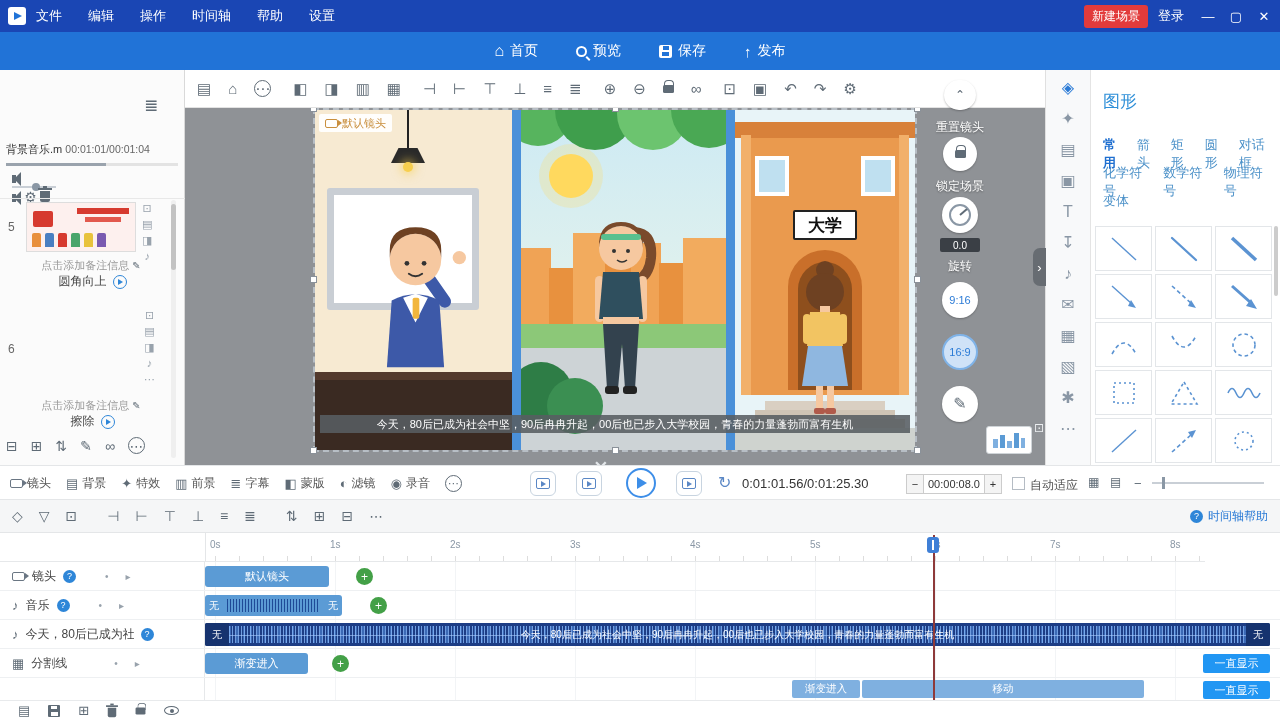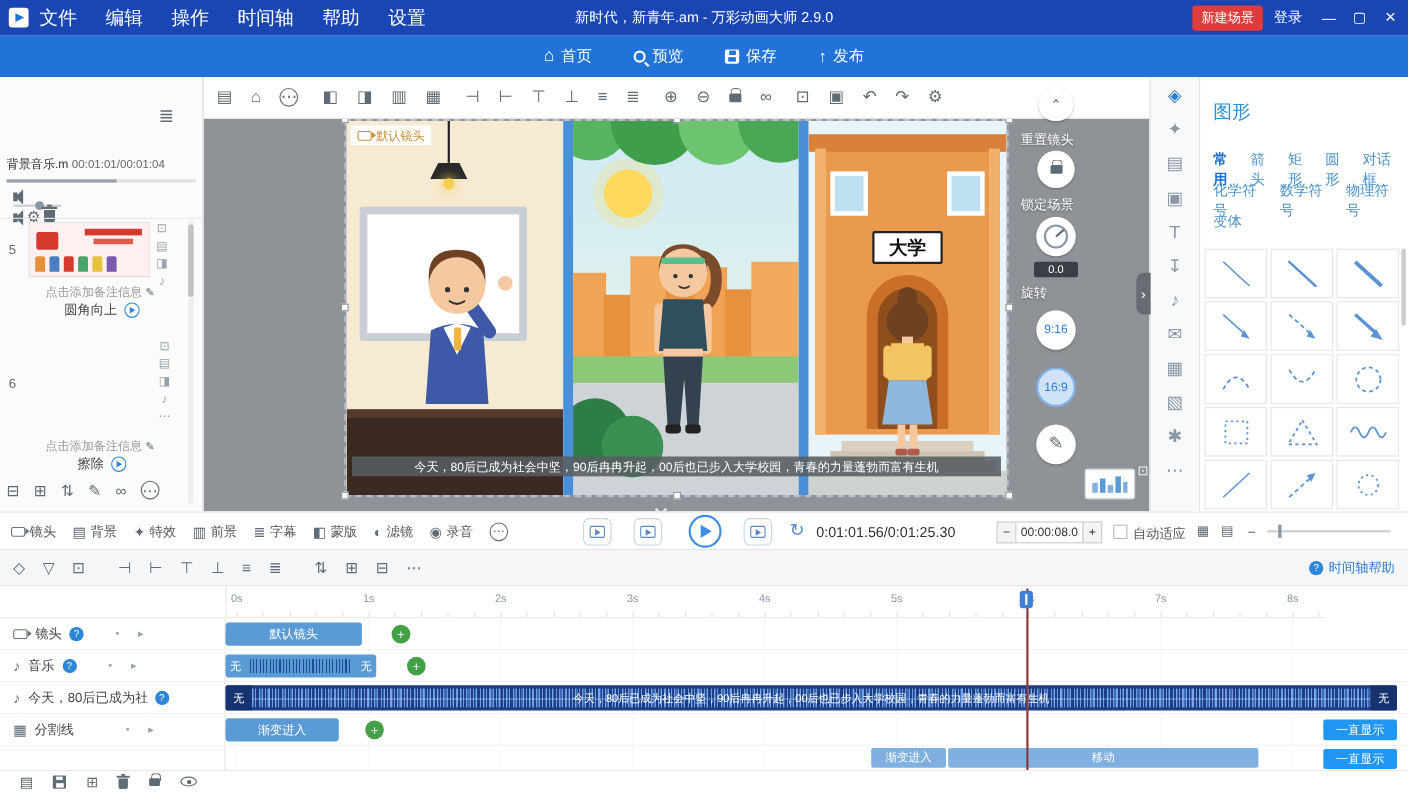--- a/index.html
+++ b/index.html
@@ -5,21 +5,21 @@
 *{margin:0;padding:0;box-sizing:border-box}
 html,body{width:1280px;height:720px}
 body{font-family:"Liberation Sans","DejaVu Sans",sans-serif;font-size:12px;color:#333;overflow:hidden;background:#fff;position:relative}
 #app{position:absolute;inset:0}
 .abs{position:absolute}
 .i{display:inline-flex;align-items:center;justify-content:center;font-style:normal;line-height:1;color:#5f6b76}
 
 .titlebar{position:absolute;left:0;top:0;width:1280px;height:32px;background:#1a46b4;display:flex;align-items:center;color:#fff;z-index:30}
 .logo{width:18px;height:18px;background:#fff;border-radius:3px;position:relative;margin:0 10px 0 8px}
 .logo::after{content:"";position:absolute;left:6px;top:4.5px;border-left:8px solid #2173d7;border-top:4.5px solid transparent;border-bottom:4.5px solid transparent}
-.mi{color:#fff;font-size:17px;margin-right:26px;cursor:default}
+.mi{color:#fff;font-size:13px;margin-right:26px;cursor:default}
 .tbtitle{position:absolute;left:50%;transform:translateX(-50%);font-size:13px;color:#fff;white-space:nowrap}
 .upgrade{position:absolute;right:132px;background:#e23b3b;border-radius:3px;padding:3px 8px;font-size:12px}
 .login{position:absolute;right:96px;font-size:13px}
 .winbtn{position:absolute;width:24px;text-align:center;font-size:13px;color:#fff}
 
 .ribbon{position:absolute;left:0;top:32px;width:1280px;height:38px;background:#2173d7;display:flex;align-items:center;justify-content:center;gap:38px;z-index:29}
 .rbitem{display:flex;align-items:center;gap:6px;color:#fff;font-size:14px}
 .magw{position:relative;width:11px;height:11px;border:2px solid #fff;border-radius:50%;display:inline-block}
 .magw::after{content:"";position:absolute;width:2px;height:5px;background:#fff;transform:rotate(-45deg);left:9px;top:8px}
 .floppyw{position:relative;width:13px;height:13px;background:#fff;border-radius:2px;display:inline-block}
@@ -66,21 +66,21 @@
 .panel{position:absolute;top:0;height:340px;overflow:hidden}
 .divider{position:absolute;top:0;width:9px;height:340px;background:#4a90d9;z-index:2}
 .camlabel{position:absolute;left:4px;top:4px;height:18px;background:rgba(255,255,255,.92);border-radius:2px;display:flex;align-items:center;gap:4px;padding:0 6px;font-size:11px;color:#c98f3d;z-index:5}
 .camic{width:13px;height:9px;border:1.5px solid currentColor;border-radius:2px;position:relative;display:inline-block}
 .camic::after{content:"";position:absolute;right:-5px;top:0;border-top:3px solid transparent;border-bottom:3px solid transparent;border-left:4px solid currentColor}
 .subtitle{position:absolute;left:5px;right:5px;bottom:17px;height:18px;background:rgba(88,93,98,.88);color:#fff;font-size:11px;display:flex;align-items:center;justify-content:center;white-space:nowrap;z-index:5}
 .chevdown{position:absolute;left:388px;top:336px;width:56px;text-align:center;font-size:26px;color:#e3e7ea;z-index:6}
 
 .ctrl{position:absolute;z-index:8;display:flex;align-items:center;justify-content:center}
 .circleb{background:#fff;border-radius:50%;box-shadow:0 1px 2px rgba(0,0,0,.25)}
-.ctrltxt{position:absolute;z-index:8;width:64px;color:#fff;font-size:12px;text-shadow:0 1px 2px rgba(0,0,0,.4)}
+.ctrltxt{position:absolute;z-index:8;width:64px;text-align:center;color:#fff;font-size:12px;text-shadow:0 1px 2px rgba(0,0,0,.4)}
 .lockic{position:relative;width:11px;height:8px;background:#5f6b76;border-radius:1.5px;display:inline-block}
 .lockic::before{content:"";position:absolute;left:1.5px;top:-5px;width:8px;height:7px;border:1.8px solid #5f6b76;border-bottom:none;border-radius:4px 4px 0 0}
 .valbox{position:absolute;z-index:8;background:#3a3f45;color:#fff;font-size:10px;display:flex;align-items:center;justify-content:center;border-radius:2px}
 .tabchev{position:absolute;left:1033px;top:248px;width:13px;height:38px;background:#676c72;border-radius:7px 0 0 7px;color:#fff;display:flex;align-items:center;justify-content:center;font-size:13px;z-index:9}
 .minimap{position:absolute;left:986px;top:426px;width:46px;height:28px;background:#fff;border:1px solid #cfd4d8;border-radius:3px;z-index:8;display:flex;align-items:center;justify-content:center}
 
 .toolstrip{left:1045px;top:70px;width:45px;height:395px;background:#f8f9fa;border-left:1px solid #e0e0e0;display:flex;flex-direction:column;align-items:center;padding-top:10px;gap:15px;z-index:5}
 .toolstrip .i{font-size:16px;color:#8a97a5}
 .toolstrip .active{color:#2b7bd6}
 
@@ -153,21 +153,20 @@
 <div id="app">
 
   <div class="titlebar">
     <div class="logo"></div>
     <span class="mi">文件</span>
     <span class="mi">编辑</span>
     <span class="mi">操作</span>
     <span class="mi">时间轴</span>
     <span class="mi">帮助</span>
     <span class="mi">设置</span>
-    <span class="tbtitle">新时代，新青年.am - 万彩动画大师 2.9.0</span>
     <span class="upgrade">新建场景</span>
     <span class="login">登录</span>
     <span class="winbtn" style="right:60px">—</span>
     <span class="winbtn" style="right:32px">▢</span>
     <span class="winbtn" style="right:4px">✕</span>
   </div>
 
   <div class="ribbon">
     <div class="rbitem">
         <span class="i" style="color:#fff;font-size:16px">⌂</span>

